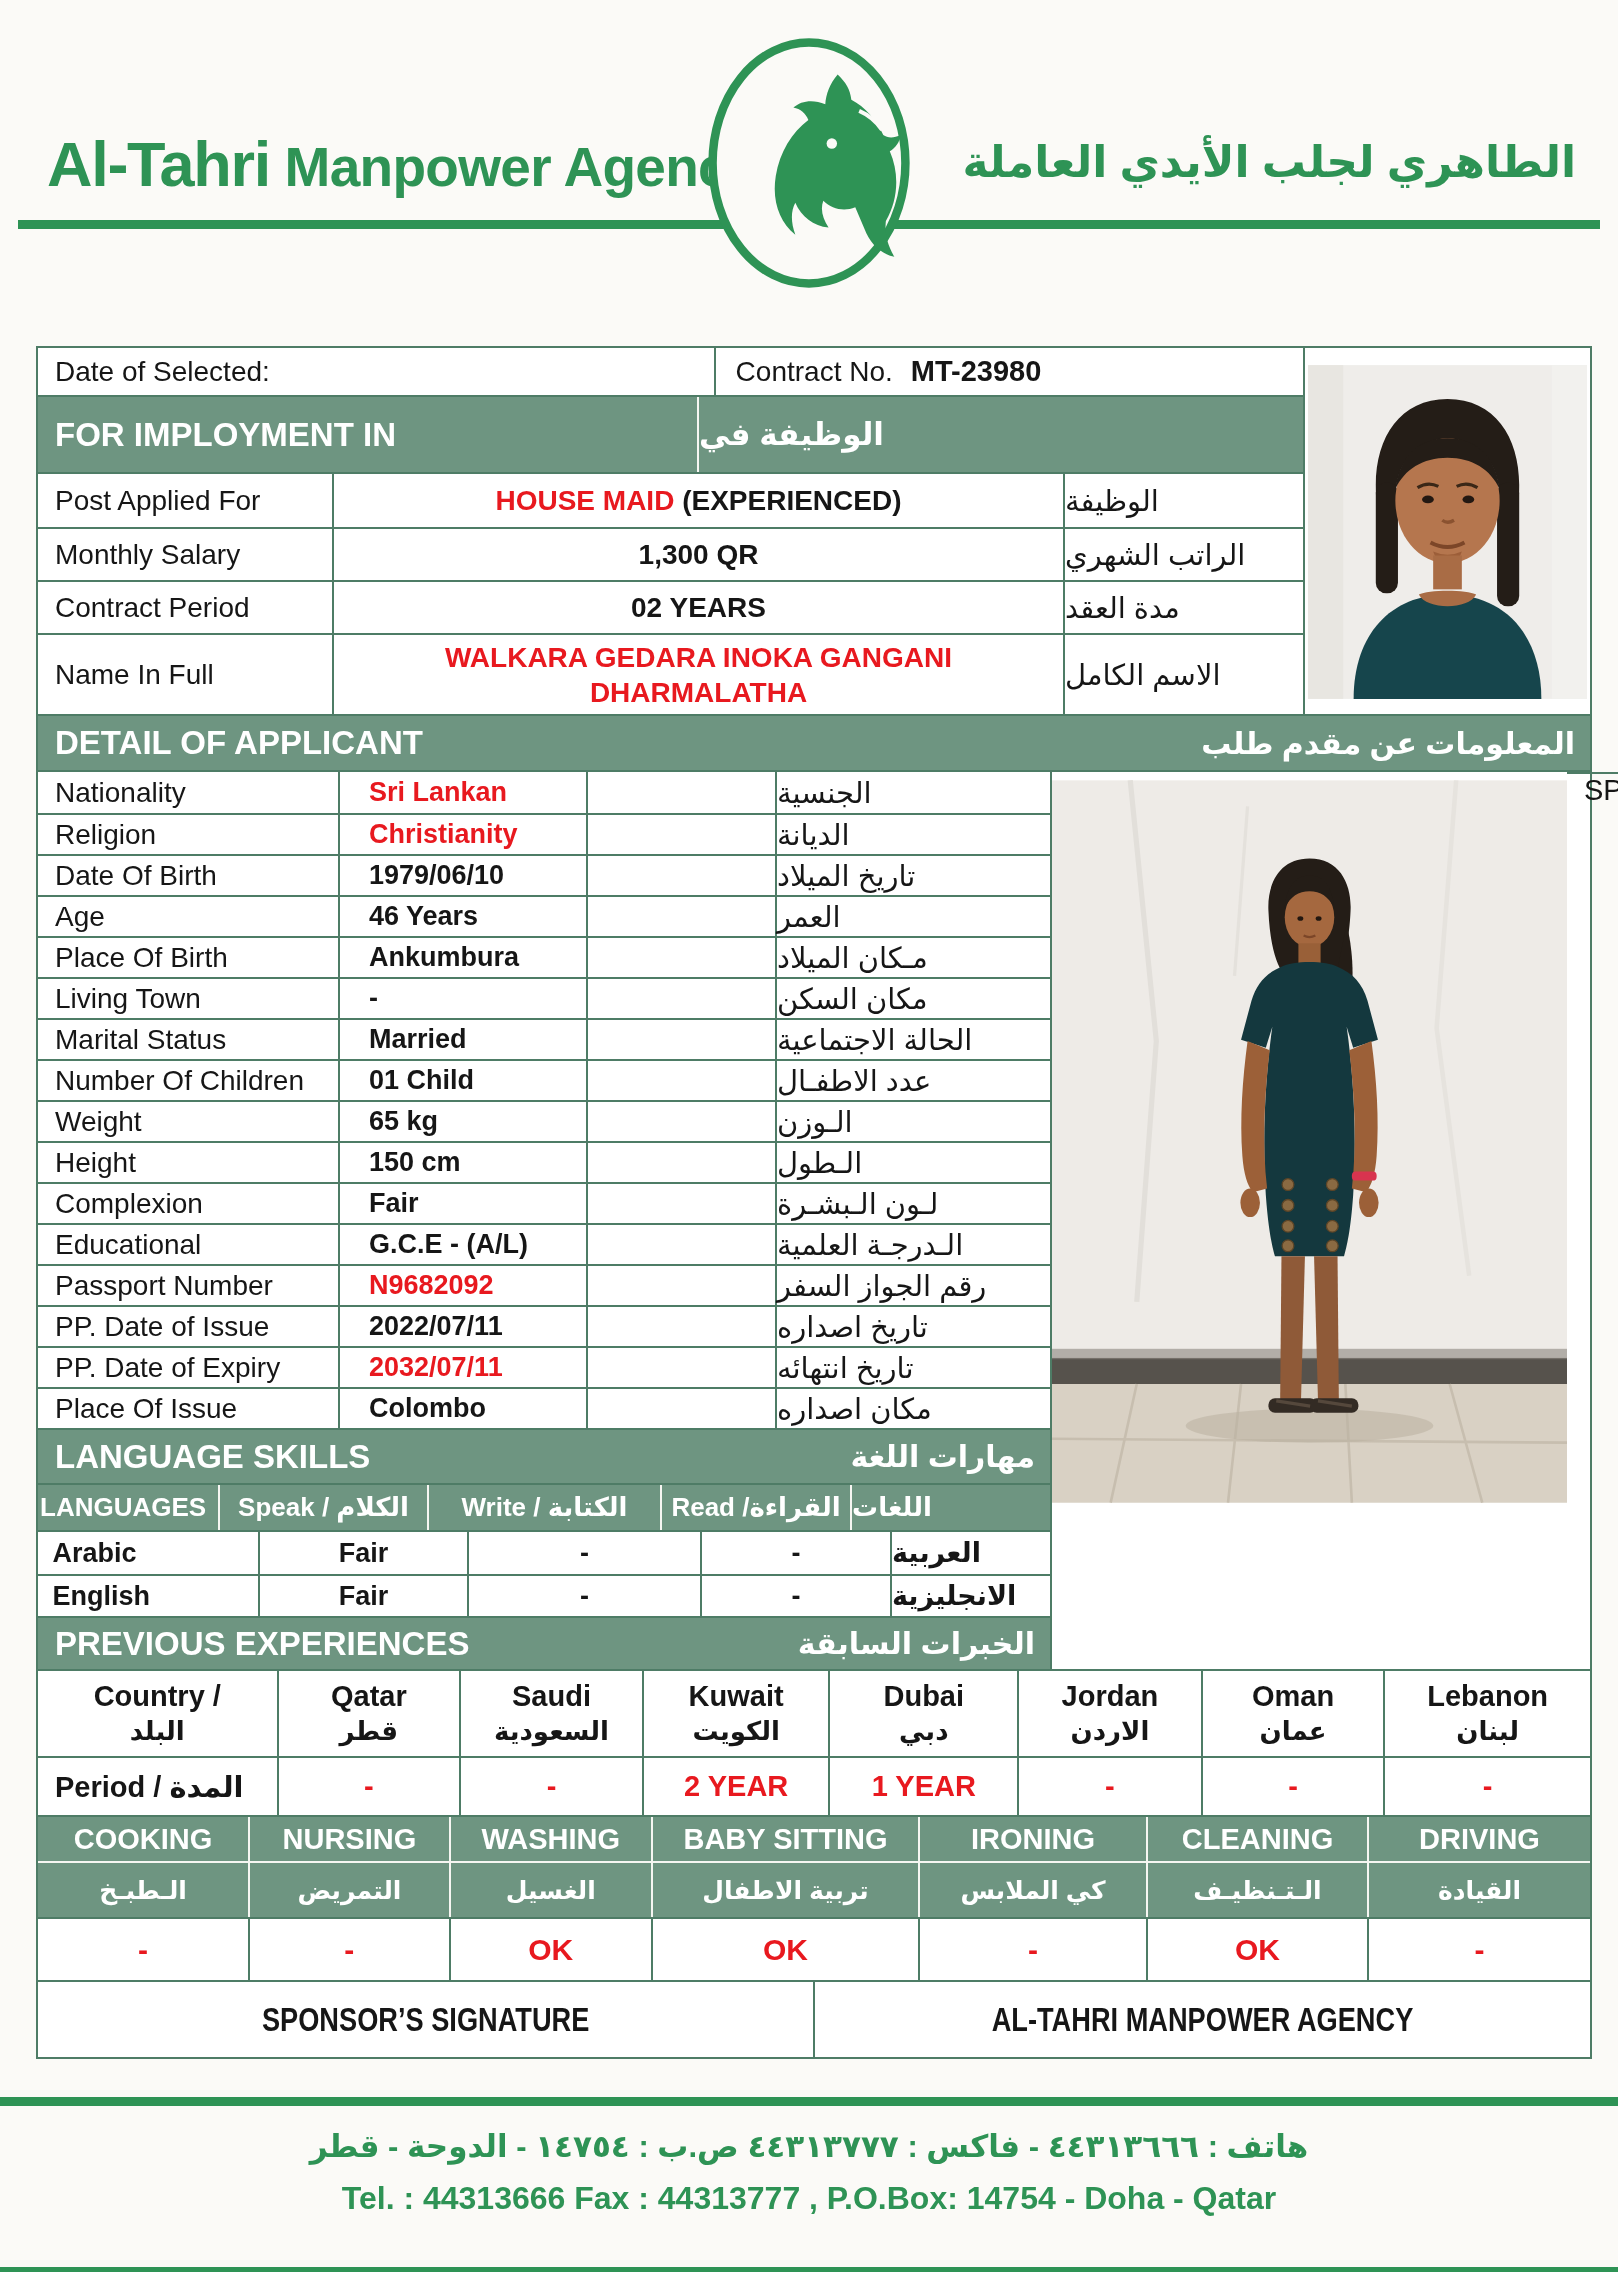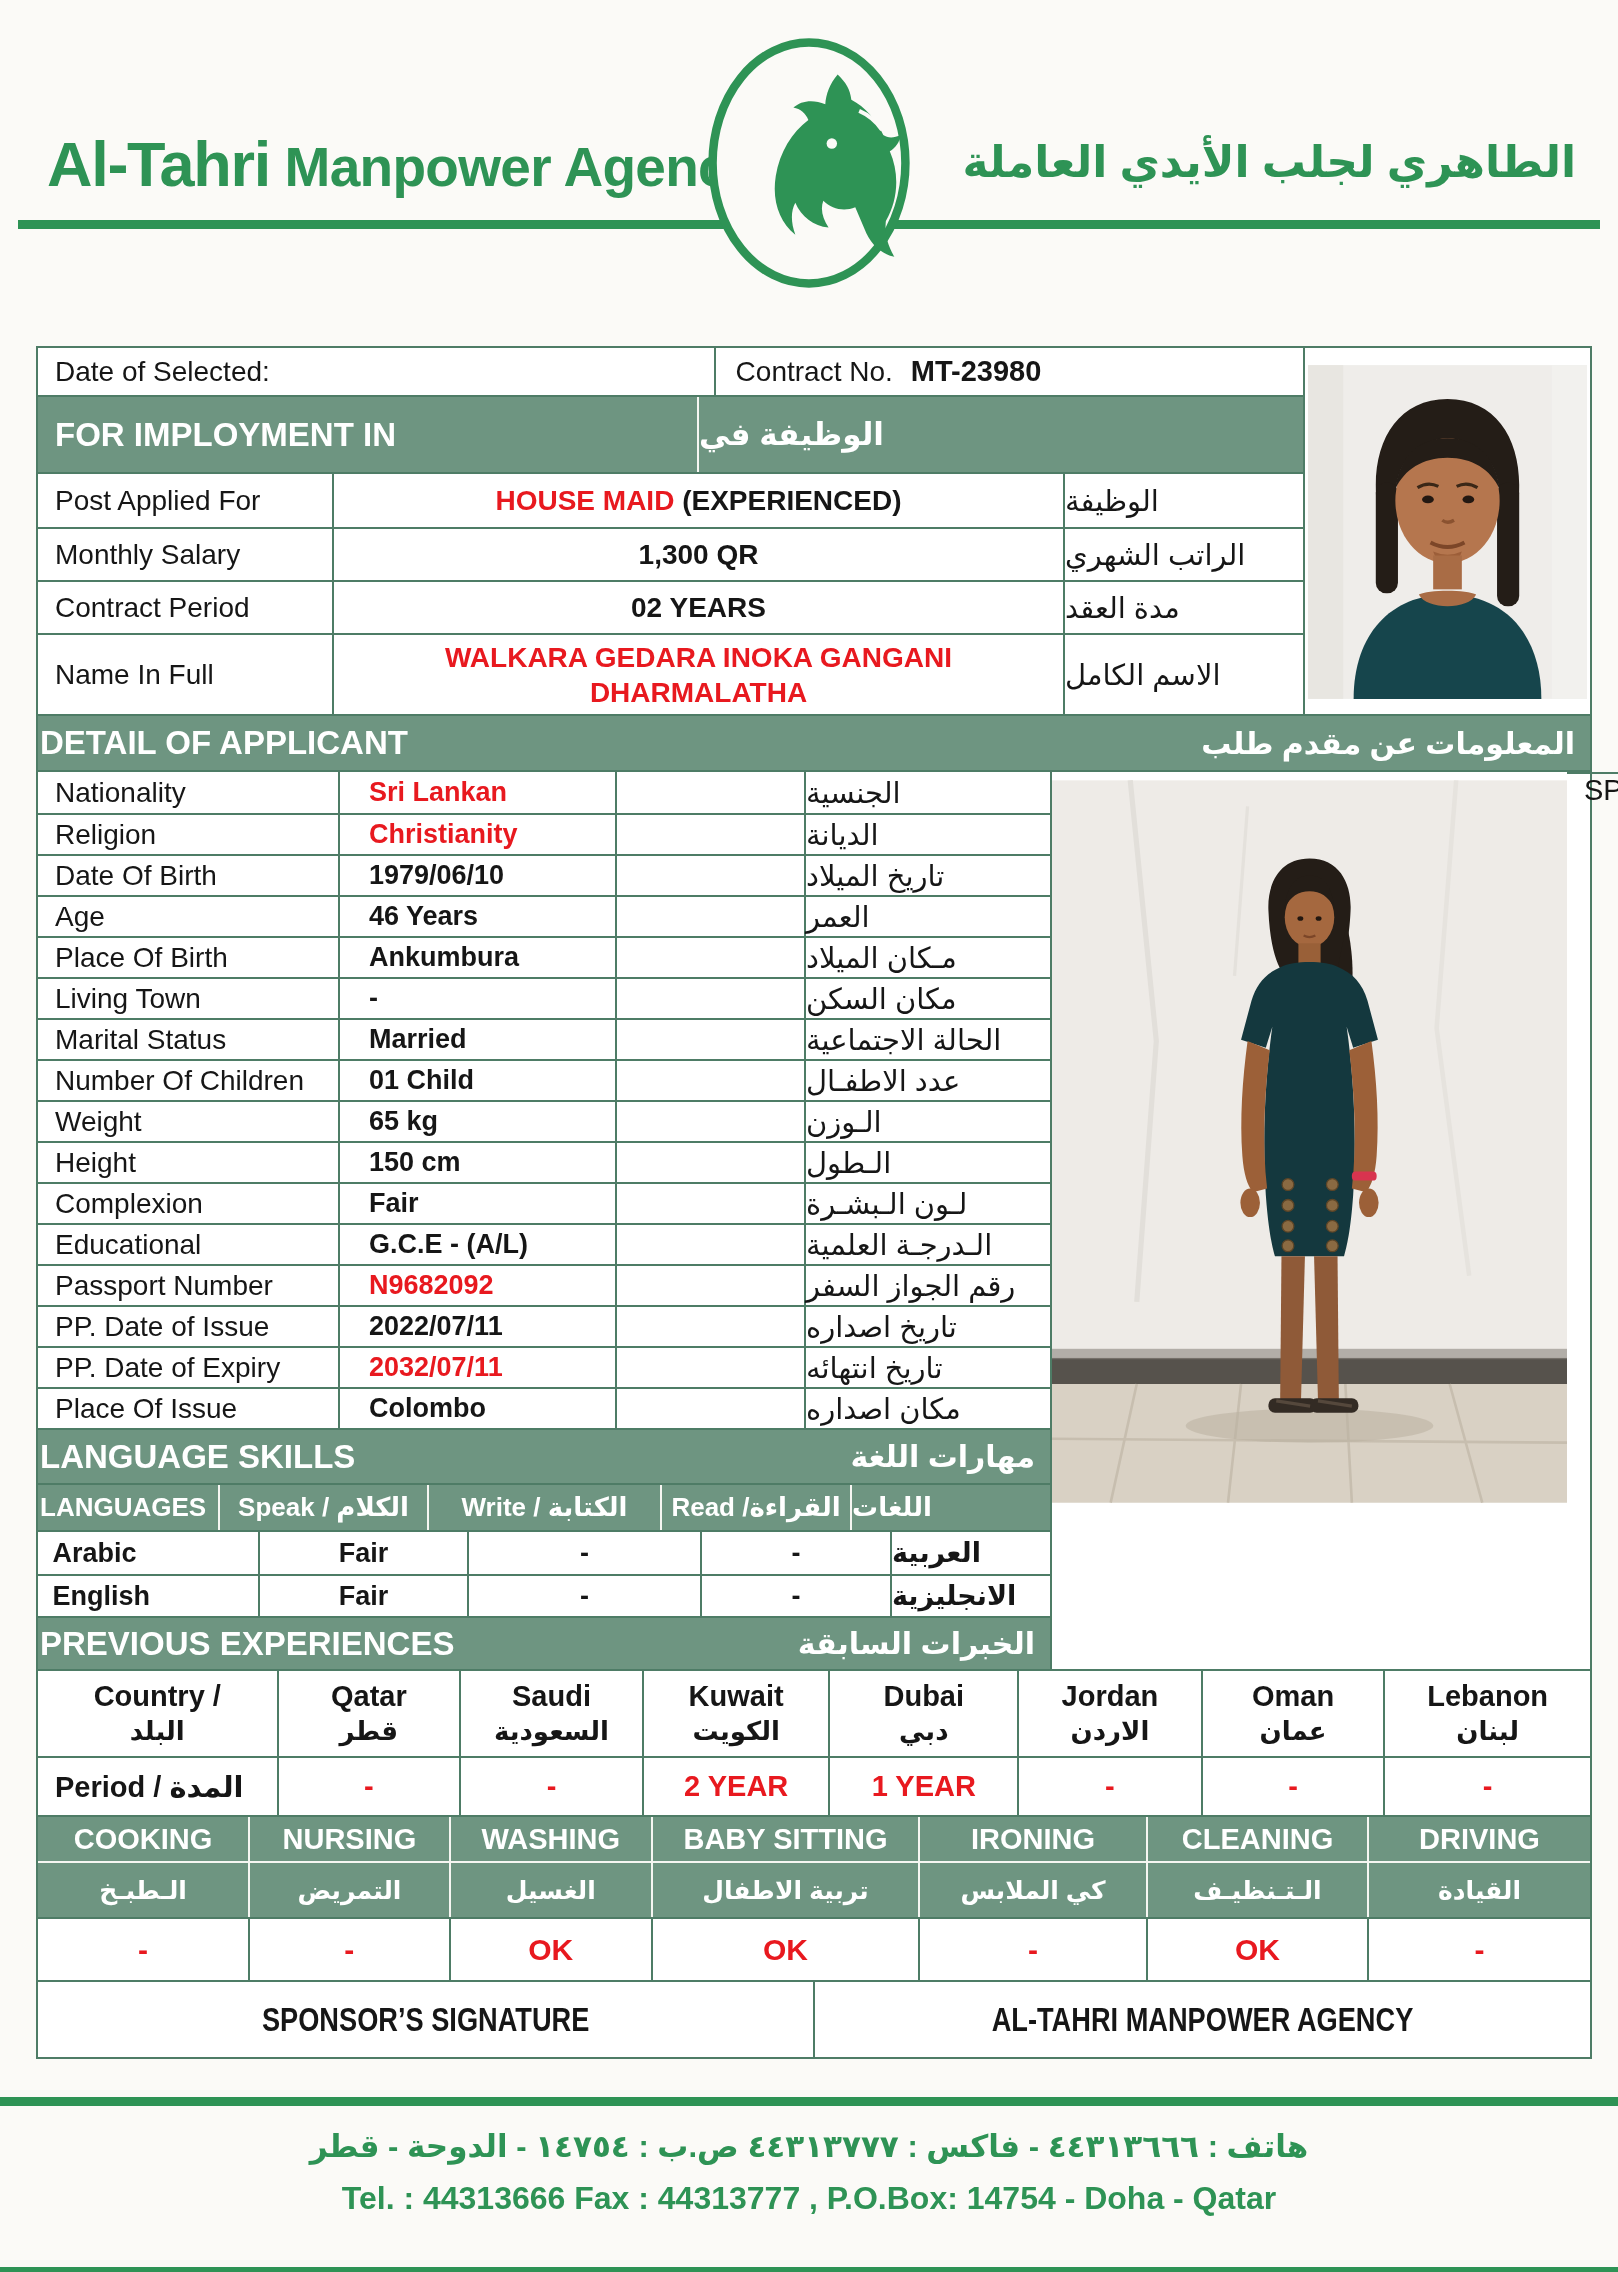--- a/index.html
+++ b/index.html
@@ -54,34 +54,34 @@
   .c-row{height:53px}
   .c-row:last-child{height:81px}
   .cc-lab{width:294px}
   .cc-val{width:731px}
   .cc-ar{width:239px}
   .c-row:last-child .cc-val span{display:inline-block;max-width:587px;line-height:1.25}
   .top-photo{width:291px;border-left:2px solid var(--bline);display:flex;justify-content:center;align-items:flex-start;padding-top:17px;background:#fff}
 
   
   .bar{height:56px;display:flex;align-items:center;background:var(--sage);color:#fff;justify-content:space-between}
-  .bar .en{font-size:33px;font-weight:bold;padding-left:2px}
+  .bar .en{font-size:33px;font-weight:bold;padding-left:17px}
   .bar .arr{font-size:30px;font-weight:bold;padding-right:15px;direction:rtl}
 
   
   .mid{display:flex}
   .mid-left{width:1012px}
   .mid-left > * + *{border-top:2px solid var(--bline)}
   .mid-right{width:543px;border-left:2px solid var(--bline);display:flex;flex-direction:row}
   .mid-right > * + *{border-top:2px solid var(--bline)}
 
   .d-row{display:flex;height:41px}
   .d-row + .d-row{border-top:2px solid var(--bline)}
   .dc-lab{width:300px}
-  .dc-val{width:277px;font-size:27px;font-weight:bold;padding-left:29px}
+  .dc-val{width:248px;font-size:27px;font-weight:bold;padding-left:29px}
   .dc-sp{width:189px}
   .dc-ar{width:246px}
 
   .lbar{height:55px}
   .lhead{height:47px}
   .lhead .cell{font-weight:bold;font-size:26px;justify-content:center}
   .lh1{width:180px;justify-content:flex-start !important;padding-left:2px}
   .lh2{width:209px}
   .lh3{width:233px}
   .lh4{width:190px}

